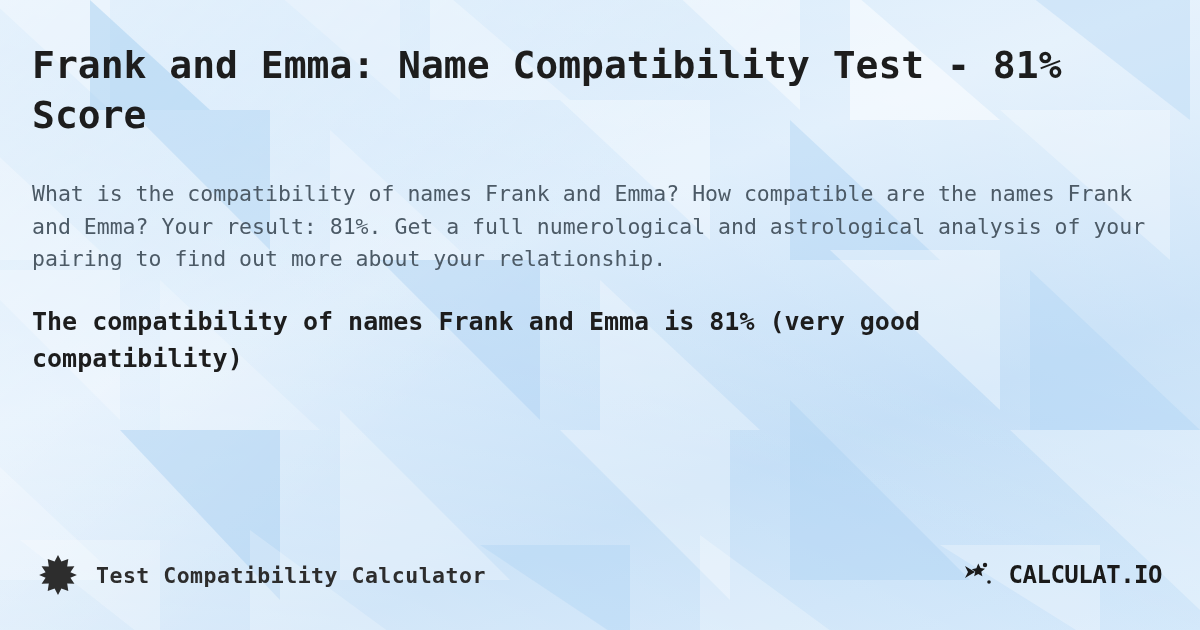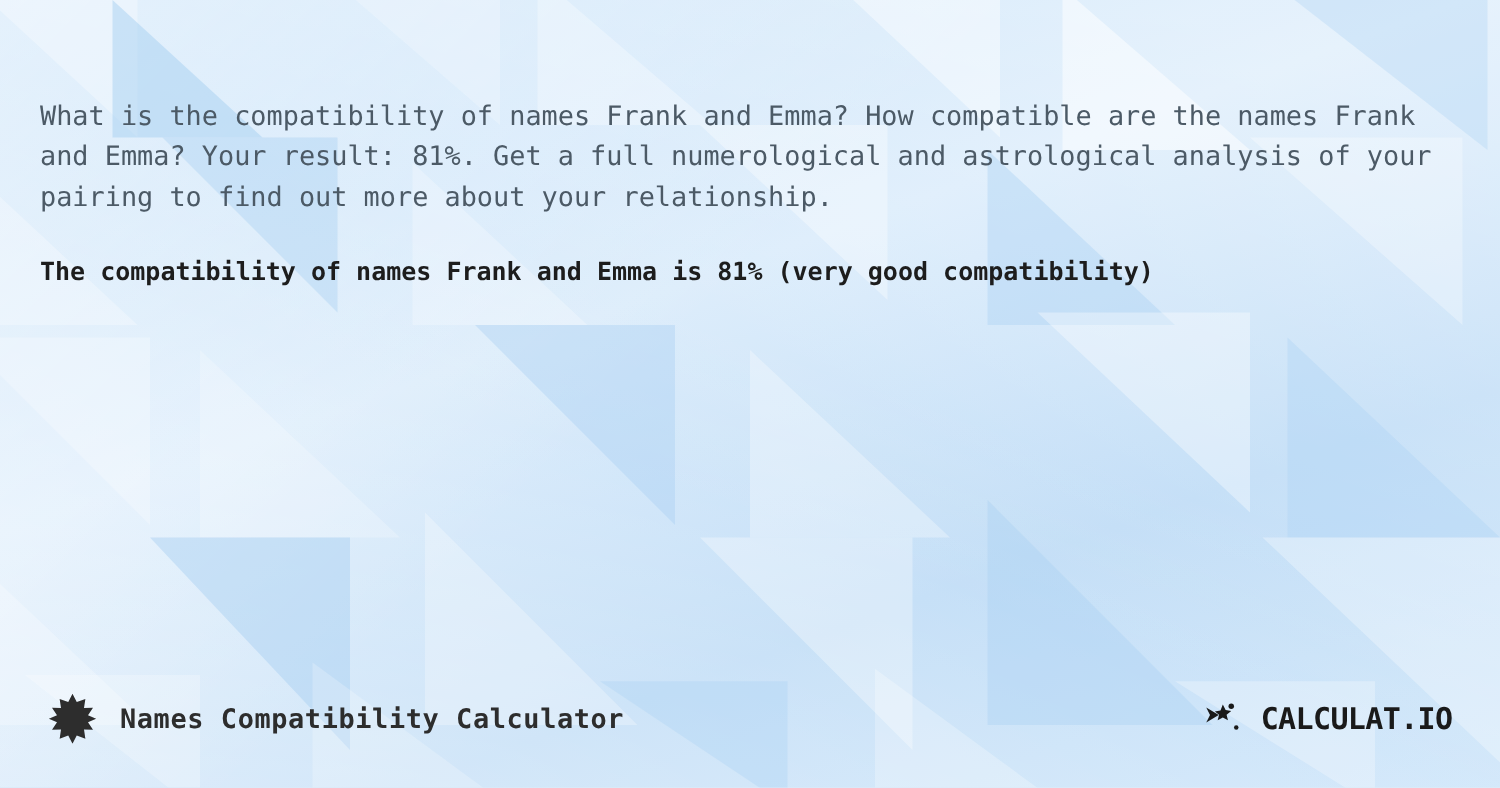--- a/index.html
+++ b/index.html
@@ -52,21 +52,21 @@
   }
   p.desc {
     margin: 38px 0 0 0;
     font-size: 21.5px;
     line-height: 1.50;
     color: #4c5a66;
     max-width: 1140px;
   }
   p.result {
     margin: 28px 0 0 0;
-    font-size: 20px;
+    font-size: 25px;
     line-height: 1.48;
     font-weight: bold;
     color: #1d1d1d;
     max-width: 1100px;
   }
   .footer {
     position: absolute;
     left: 0;
     right: 0;
     bottom: 0;
@@ -149,32 +149,33 @@
     <div class="tri" style="left:1010px; top:430px;  border-width:0 190px 180px 0;   border-color:transparent rgba(255,255,255,0.30) transparent transparent;"></div>
 
     <div class="tri" style="left:20px;   top:540px;  border-width:0 140px 110px 0;   border-color:transparent rgba(255,255,255,0.24) transparent transparent;"></div>
     <div class="tri" style="left:250px;  top:530px;  border-width:110px 0 0 150px;   border-color:transparent transparent transparent rgba(255,255,255,0.22);"></div>
     <div class="tri" style="left:480px;  top:545px;  border-width:0 150px 100px 0;   border-color:transparent rgba(170,208,243,0.35) transparent transparent;"></div>
     <div class="tri" style="left:700px;  top:535px;  border-width:110px 0 0 150px;   border-color:transparent transparent transparent rgba(255,255,255,0.26);"></div>
     <div class="tri" style="left:940px;  top:545px;  border-width:0 160px 100px 0;   border-color:transparent rgba(255,255,255,0.28) transparent transparent;"></div>
   </div>
 
   <div class="content">
+    <h1 class="title">Frank and Emma: Name Compatibility Test - 81% Score</h1>
     <p class="desc">What is the compatibility of names Frank and Emma? How compatible are the names Frank and Emma? Your result: 81%. Get a full numerological and astrological analysis of your pairing to find out more about your relationship.</p>
     <p class="result">The compatibility of names Frank and Emma is 81% (very good compatibility)</p>
   </div>
 
   <div class="footer">
     <div class="footer-left">
       <span>
         <svg class="star-icon" viewBox="0 0 40 40" aria-hidden="true">
           <polygon fill="#2d2d2d" points="20,0 23.4,6.6 30.3,4.1 29.2,11.4 36.4,11.2 32.4,17.2 38.9,20 32.4,22.8 36.4,28.8 29.2,28.6 30.3,35.9 23.4,33.4 20,40 16.6,33.4 9.7,35.9 10.8,28.6 3.6,28.8 7.6,22.8 1.1,20 7.6,17.2 3.6,11.2 10.8,11.4 9.7,4.1 16.6,6.6"></polygon>
         </svg>
       </span>
-      <span class="footer-label">Names Compatibility Calculator</span>
+      <span class="footer-label">Test Compatibility Calculator</span>
     </div>
     <div class="brand">
       <span>
         <svg class="brand-mark" viewBox="0 0 38 34" aria-hidden="true">
           <path fill="#1a1a1a" d="M4 8 L14 14 L4 20 L7 14 Z"></path>
           <path fill="#1a1a1a" d="M15 6 L18 12 L24 13 L19 17 L20.5 23 L15 20 L9.5 23 L11 17 L6.5 13.5 L12.5 12.4 Z" transform="translate(6,1) scale(0.75)"></path>
           <circle fill="#1a1a1a" cx="24" cy="7" r="2.2"></circle>
           <circle fill="#1a1a1a" cx="28" cy="24" r="1.8"></circle>
         </svg>
       </span>

